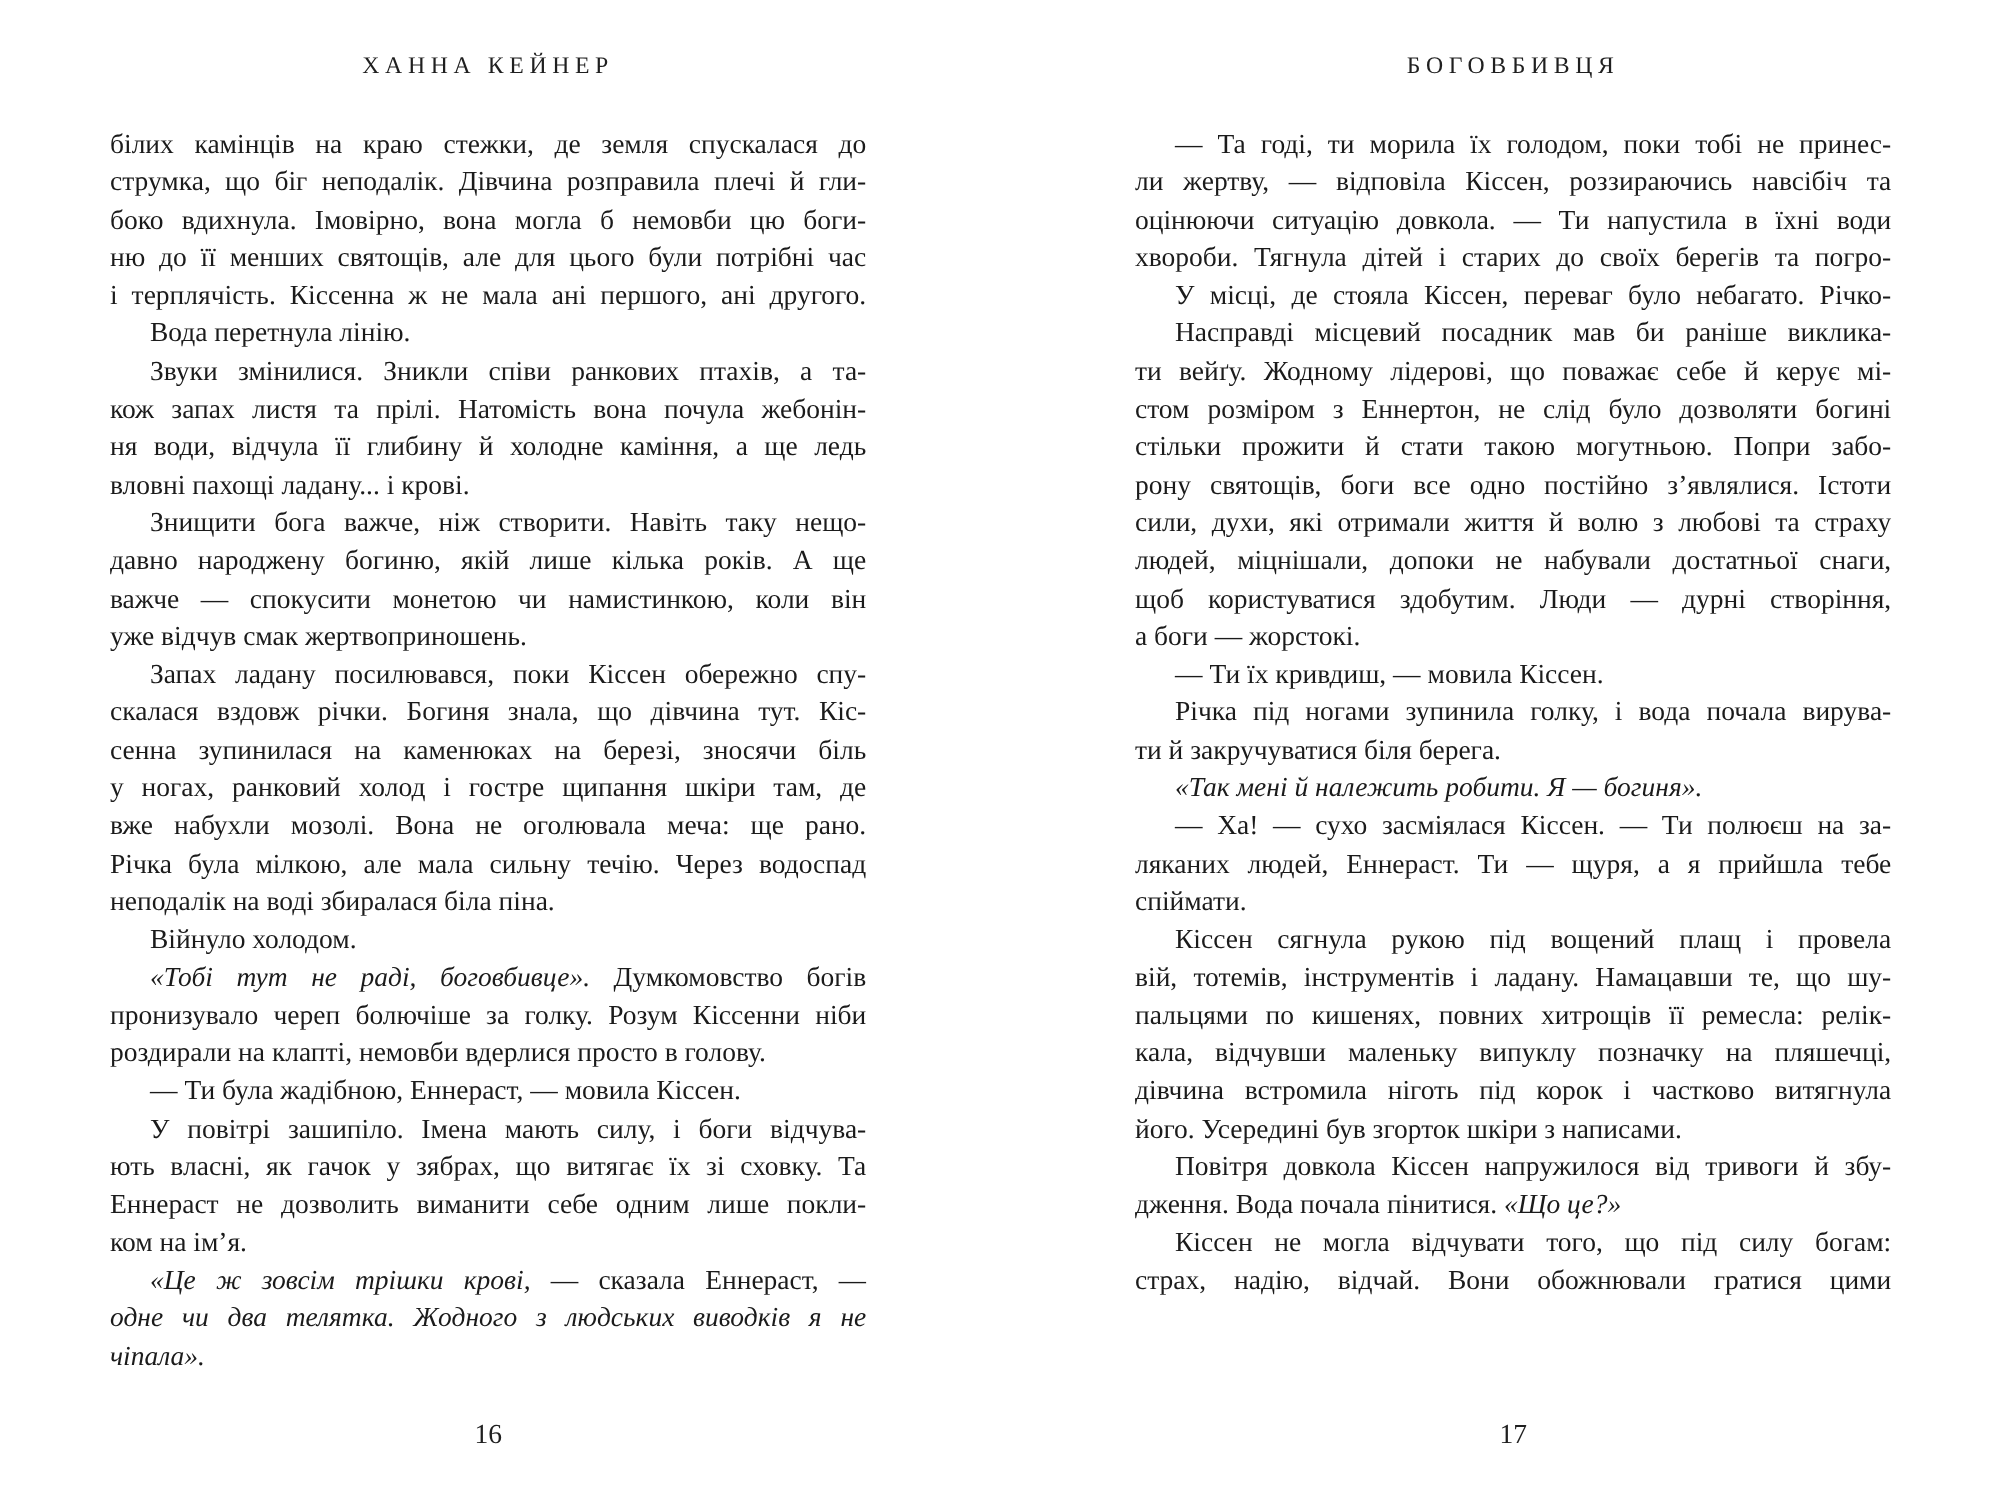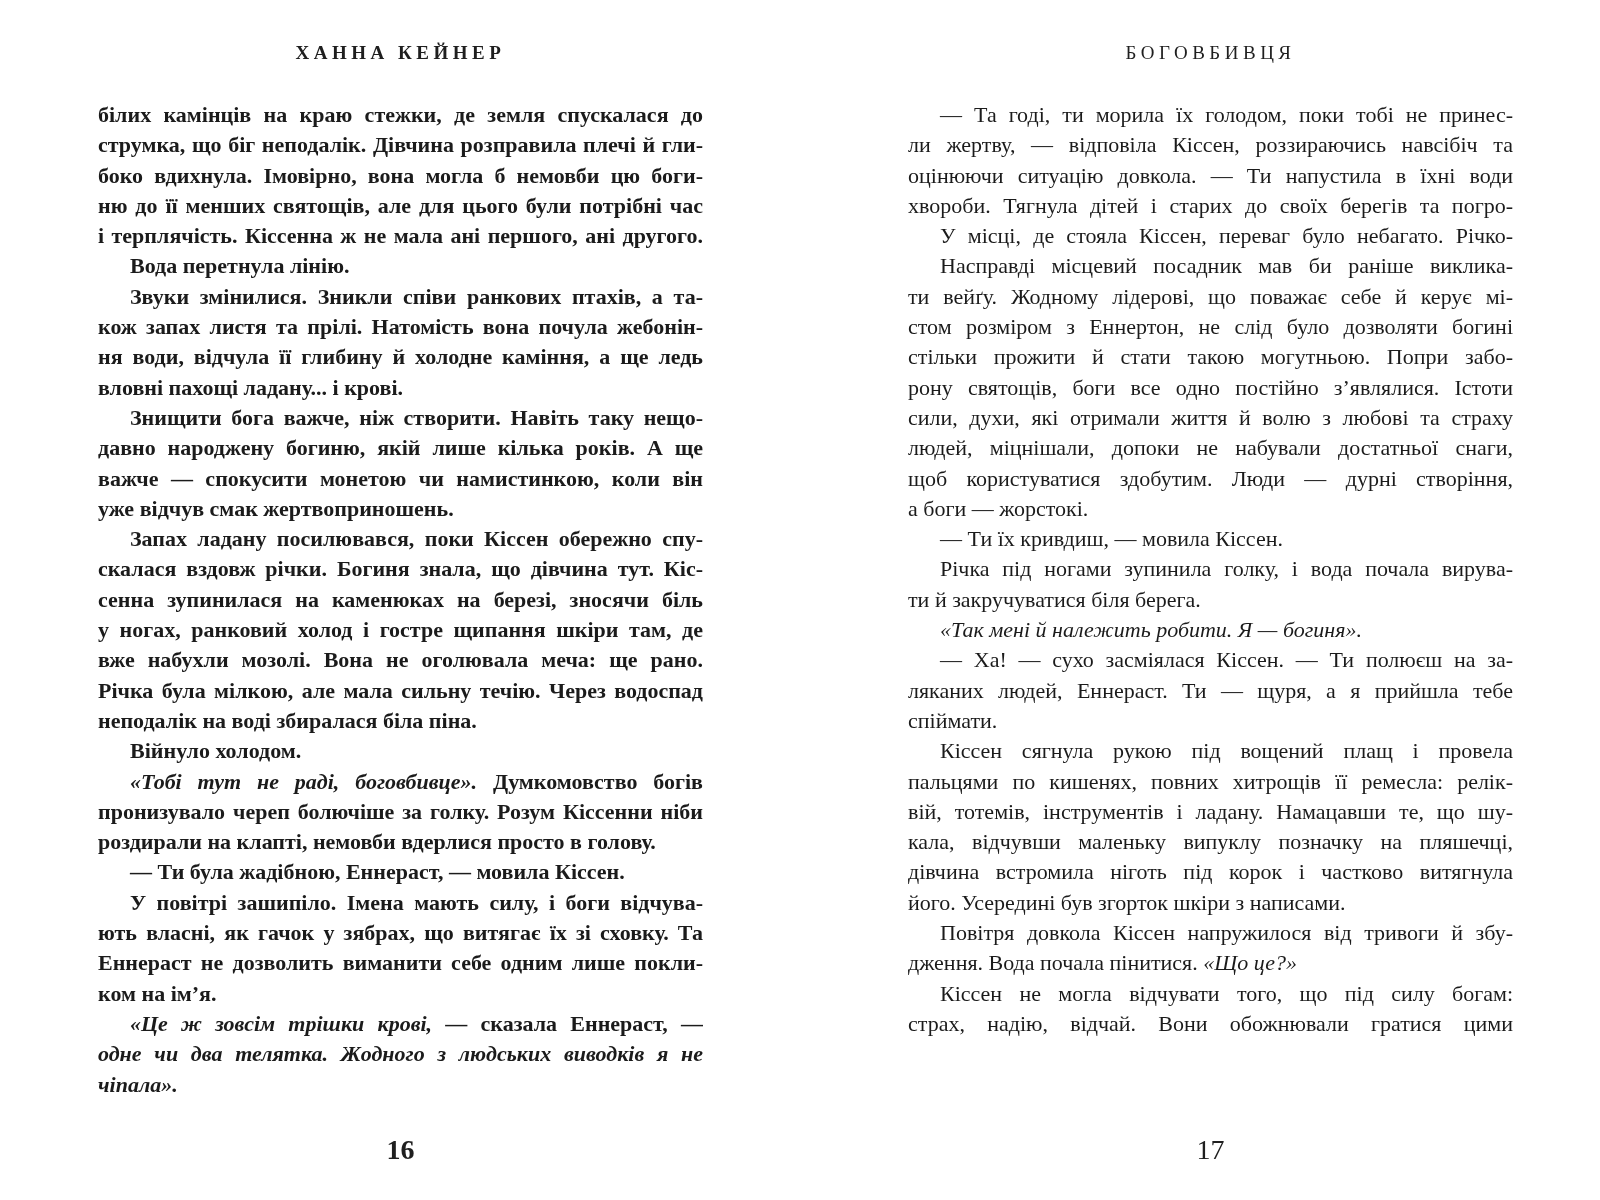--- a/index.html
+++ b/index.html
@@ -14,21 +14,21 @@
     font-family: "Liberation Serif", serif;
     color: #1b1b1b;
     overflow: hidden;
   }
   .page {
     position: absolute;
     top: 0;
     height: 1200px;
     width: 800px;
   }
-  .page.left  { left: 10px; font-weight: bold; }
+  .page.left  { left: 0; }
   .page.right { left: 800px; }
 
   .column {
     position: absolute;
     width: 605px;
   }
   .page.left  .column { left: 88px; }
   .page.right .column { left: 108px; }
 
   .running-header {
@@ -57,21 +57,21 @@
   .line.indent {
     text-indent: 32px;
   }
   .line i {
     font-style: italic;
   }
 
   .page-number {
     top: 1134px;
     text-align: center;
-    font-size: 28px;
+    font-size: 22px;
     color: #1f1f1f;
   }
 </style>
 </head>
 <body>
 
 <div class="page left">
   <div class="column running-header">ХАННА КЕЙНЕР</div>
   <div class="column text-block" id="left-text">
       <div class="line j"><span>білих камінців на краю стежки, де земля спускалася до</span></div>
@@ -129,22 +129,22 @@
       <div class="line j"><span>щоб користуватися здобутим. Люди — дурні створіння,</span></div>
       <div class="line"><span>а боги — жорстокі.</span></div>
       <div class="line indent"><span>— Ти їх кривдиш, — мовила Кіссен.</span></div>
       <div class="line indent j"><span>Річка під ногами зупинила голку, і вода почала вирува-</span></div>
       <div class="line"><span>ти й закручуватися біля берега.</span></div>
       <div class="line indent"><i>«Так мені й належить робити. Я — богиня».</i></div>
       <div class="line indent j"><span>— Ха! — сухо засміялася Кіссен. — Ти полюєш на за-</span></div>
       <div class="line j"><span>ляканих людей, Еннераст. Ти — щуря, а я прийшла тебе</span></div>
       <div class="line"><span>спіймати.</span></div>
       <div class="line indent j"><span>Кіссен сягнула рукою під вощений плащ і провела</span></div>
+      <div class="line j"><span>вій, тотемів, інструментів і ладану. Намацавши те, що шу-</span></div>
       <div class="line j"><span>пальцями по кишенях, повних хитрощів її ремесла: релік-</span></div>
-      <div class="line j"><span>вій, тотемів, інструментів і ладану. Намацавши те, що шу-</span></div>
       <div class="line j"><span>кала, відчувши маленьку випуклу позначку на пляшечці,</span></div>
       <div class="line j"><span>дівчина встромила ніготь під корок і частково витягнула</span></div>
       <div class="line"><span>його. Усередині був згорток шкіри з написами.</span></div>
       <div class="line indent j"><span>Повітря довкола Кіссен напружилося від тривоги й збу-</span></div>
       <div class="line"><span>дження. Вода почала пінитися. </span><i>«Що це?»</i></div>
       <div class="line indent j"><span>Кіссен не могла відчувати того, що під силу богам:</span></div>
       <div class="line j"><span>страх, надію, відчай. Вони обожнювали гратися цими</span></div>
     </div>
   <div class="column page-number">17</div>
 </div>

